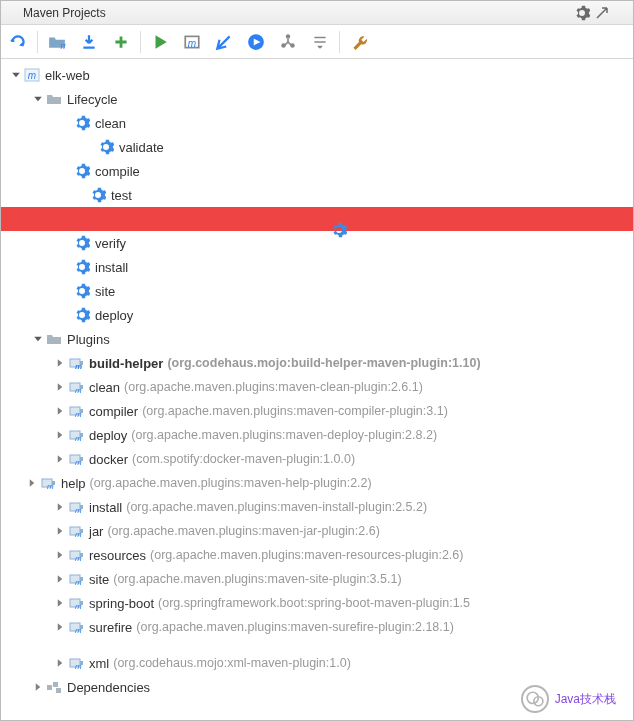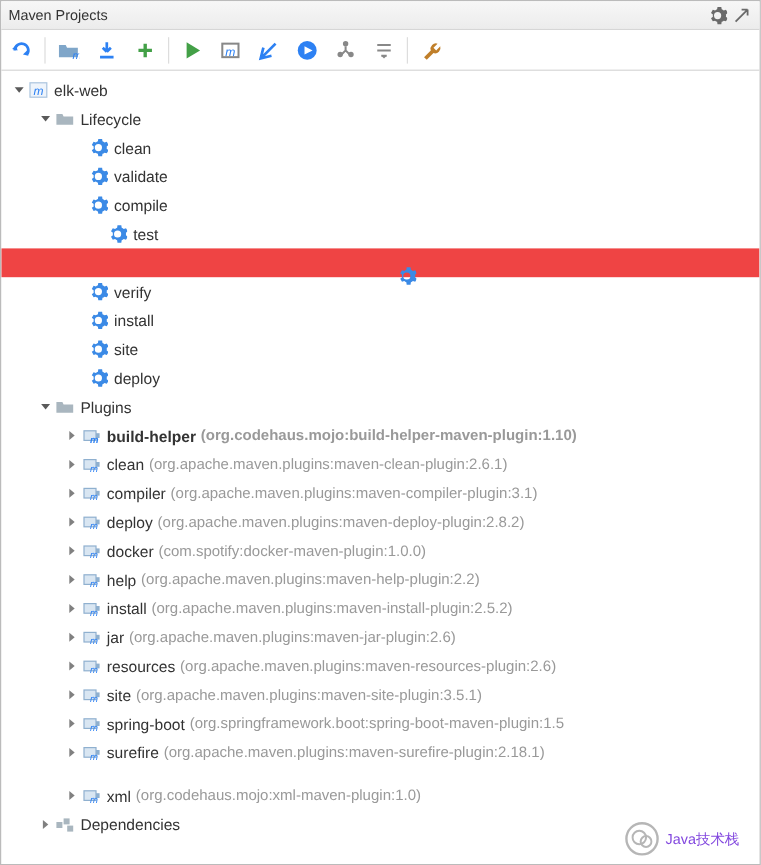--- a/index.html
+++ b/index.html
@@ -13,21 +13,21 @@
     height: 721px;
     overflow: hidden;
     border: 1px solid #bbb;
   }
   .header {
     height: 24px;
     background: linear-gradient(#f7f7f7,#ececec);
     border-bottom: 1px solid #d6d6d6;
     display: flex;
     align-items: center;
-    padding: 0 6px;
+    padding: 0 22px;
   }
   .header .title { flex:1; font-size: 12px; color:#333; }
   .header .hicon { width:18px; height:18px; display:flex; align-items:center; justify-content:center; margin-left:2px; cursor:pointer; }
   .toolbar {
     height: 34px;
     border-bottom: 1px solid #d6d6d6;
     display: flex;
     align-items: center;
     padding: 0 6px;
     gap: 10px;
@@ -281,21 +281,21 @@
   <div id="goals-container">
       <div class="node" style="padding-left: 58px;">
     <span class="arrow"></span>
     <span class="icon">
           <svg width="16" height="16" viewBox="0 0 16 16">
             <use href="#i-gear-blue"></use>
           </svg>
         </span>
     <span class="label">clean</span>
       </div>
-      <div class="node" style="padding-left: 58px; text-align: right;">
+      <div class="node" style="padding-left: 82px; text-align: right;">
     <span class="arrow"></span>
     <span class="icon">
           <svg width="16" height="16" viewBox="0 0 16 16">
             <use href="#i-gear-blue"></use>
           </svg>
         </span>
     <span class="label">validate</span>
       </div>
       <div class="node" style="padding-left: 58px;">
     <span class="arrow"></span>
@@ -440,21 +440,21 @@
           </svg>
         </span>
     <span class="icon">
           <svg width="16" height="16" viewBox="0 0 16 16">
             <use href="#i-plugin"></use>
           </svg>
         </span>
     <span class="label">docker</span>
     <span class="detail">(com.spotify:docker-maven-plugin:1.0.0)</span>
       </div>
-      <div class="node" style="padding-left: 52px;">
+      <div class="node" style="padding-left: 24px;">
     <span class="arrow">
           <svg width="12" height="12" viewBox="0 0 16 16">
             <use href="#i-arrow-right"></use>
           </svg>
         </span>
     <span class="icon">
           <svg width="16" height="16" viewBox="0 0 16 16">
             <use href="#i-plugin"></use>
           </svg>
         </span>

